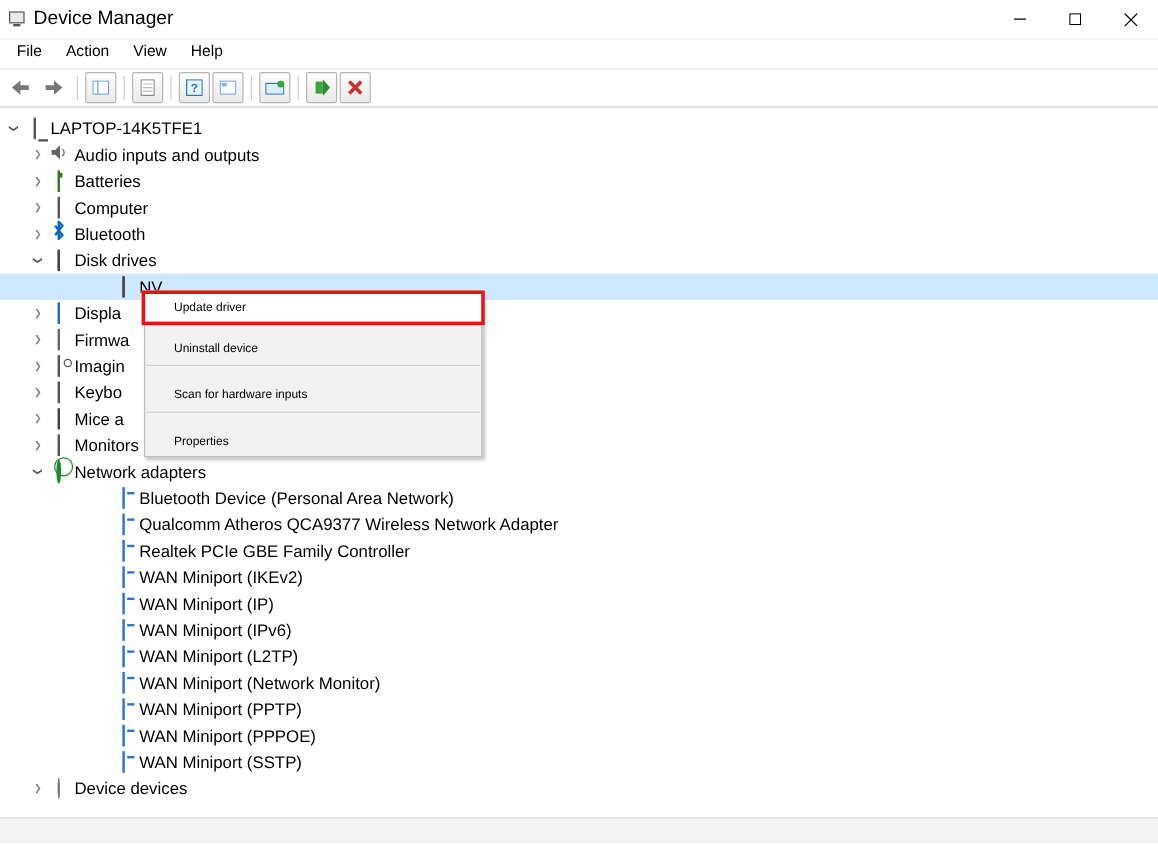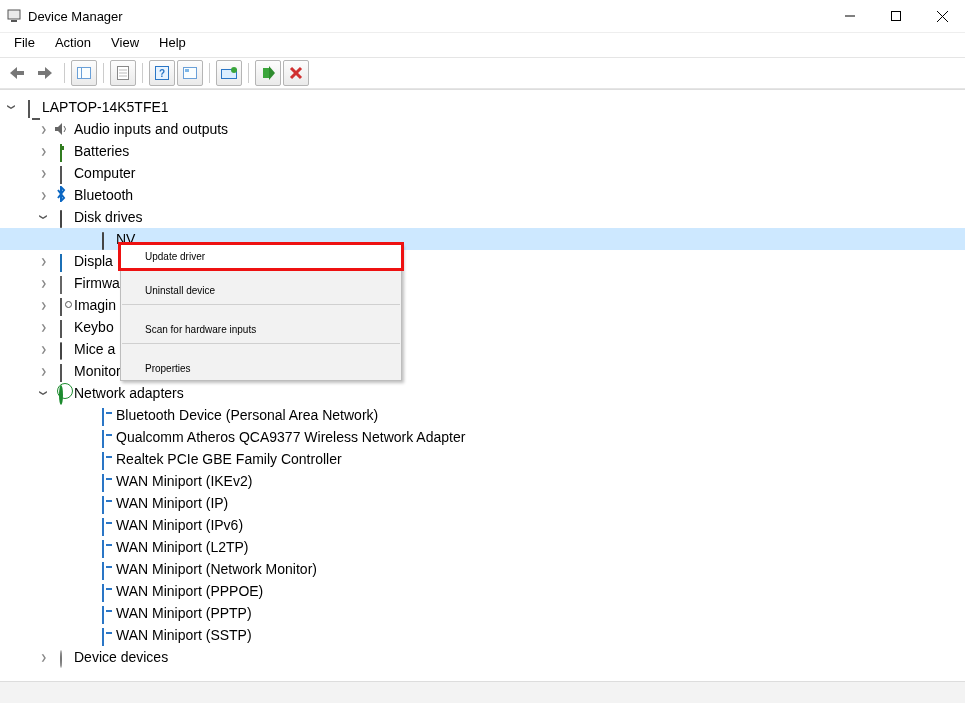--- a/index.html
+++ b/index.html
@@ -1,43 +1,43 @@
 <!DOCTYPE html>
 <html><head>
 <meta charset="utf-8">
 <style>
   html,body{margin:0;padding:0;font-family:"Segoe UI",Arial,sans-serif;font-size:13px;background:#fff;color:#000;width:965px;height:703px;overflow:hidden}
   .window{width:965px;height:703px;display:flex;flex-direction:column;background:#fff;position:relative}
   
   .titlebar{display:flex;align-items:center;height:32px;padding-left:6px;border-bottom:1px solid #eee}
   .titlebar .app-icon{width:16px;height:16px;margin-right:6px;flex:0 0 auto}
-  .titlebar .title{flex:1 1 auto;font-size:13px}
+  .titlebar .title{flex:1 1 auto;font-size:16px}
   .win-controls{display:flex;height:32px}
   .win-btn{width:46px;display:flex;align-items:center;justify-content:center;cursor:default}
   .win-btn svg{stroke:#000;stroke-width:1}
   
   .menubar{display:flex;align-items:flex-start;height:24px;padding-left:4px;border-bottom:1px solid transparent}
   .menubar span{padding:2px 10px;font-size:13px;cursor:default}
   
   .toolbar{display:flex;align-items:center;height:30px;padding:0 4px;border-top:1px solid #e5e5e5;border-bottom:1px solid #e5e5e5;gap:2px}
   .tb-btn{width:24px;height:24px;display:flex;align-items:center;justify-content:center;border:1px solid transparent;border-radius:2px}
   .tb-btn.bordered{border:1px solid #b5b5b5;background:linear-gradient(#fdfdfd,#eaeaea)}
   .tb-sep{width:1px;height:20px;background:#ccc;margin:0 4px}
   
   .client{flex:1 1 auto;display:flex;overflow:hidden;border-top:1px solid #ddd}
   .tree{flex:1 1 auto;overflow-y:auto;padding:6px 0 30px 0;font-size:14px;line-height:22px;position:relative}
   .tree::-webkit-scrollbar{width:17px;background:#f0f0f0}
   .tree::-webkit-scrollbar-thumb{background:#cdcdcd;border:1px solid #bbb}
-  .row{display:flex;align-items:flex-end;height:22px;white-space:nowrap;cursor:default}
+  .row{display:flex;align-items:center;height:22px;white-space:nowrap;cursor:default}
   .row .expander{width:16px;display:flex;justify-content:center;align-items:center;color:#666;font-size:11px}
   .row .icon-slot{width:18px;height:18px;display:flex;justify-content:center;align-items:center;margin-right:4px}
   .row.selected{background:#cde8ff}
   
   .lvl0{padding-left:4px}
-  .lvl1{padding-left:36px}
+  .lvl1{padding-left:24px}
   .lvl2{padding-left:78px}
   
   .context-menu{position:absolute;background:#f2f2f2;border:1px solid #bdbdbd;box-shadow:2px 2px 3px rgba(0,0,0,.25);font-size:10px;z-index:10}
   .cm-item{padding:17px 24px 6px 24px;cursor:default}
   .cm-item.highlight{background:#fff;border:3px solid #e11;margin:-3px;padding:6px 24px 6px 24px;position:relative;z-index:2}
   .cm-sep{height:1px;background:#d0d0d0;margin:2px 1px}
   .cm-item.bold{font-weight:400}
   .ic-batt{width:12px;height:8px;border:1px solid #317c20;background:#b2e59b;position:relative}
   .ic-batt:after{content:"";position:absolute;right:-3px;top:1px;width:2px;height:4px;background:#317c20}
   .ic-disk2{width:14px;height:10px;background:#777;border:1px solid #444;border-radius:1px}
@@ -322,28 +322,28 @@
           <span class="icon-slot">
             <span><span class="ic-netad"></span></span>
           </span>
           <span>WAN Miniport (Network Monitor)</span>
         </div>
         <div class="row lvl2">
           <span class="expander "></span>
           <span class="icon-slot">
             <span><span class="ic-netad"></span></span>
           </span>
+          <span>WAN Miniport (PPTP)</span>
+        </div>
+        <div class="row lvl2">
+          <span class="expander "></span>
+          <span class="icon-slot">
+            <span><span class="ic-netad"></span></span>
+          </span>
           <span>WAN Miniport (PPPOE)</span>
-        </div>
-        <div class="row lvl2">
-          <span class="expander "></span>
-          <span class="icon-slot">
-            <span><span class="ic-netad"></span></span>
-          </span>
-          <span>WAN Miniport (PPTP)</span>
         </div>
         <div class="row lvl2">
           <span class="expander "></span>
           <span class="icon-slot">
             <span><span class="ic-netad"></span></span>
           </span>
           <span>WAN Miniport (SSTP)</span>
         </div>
         <div class="row lvl1">
           <span class="expander collapsed"></span>

